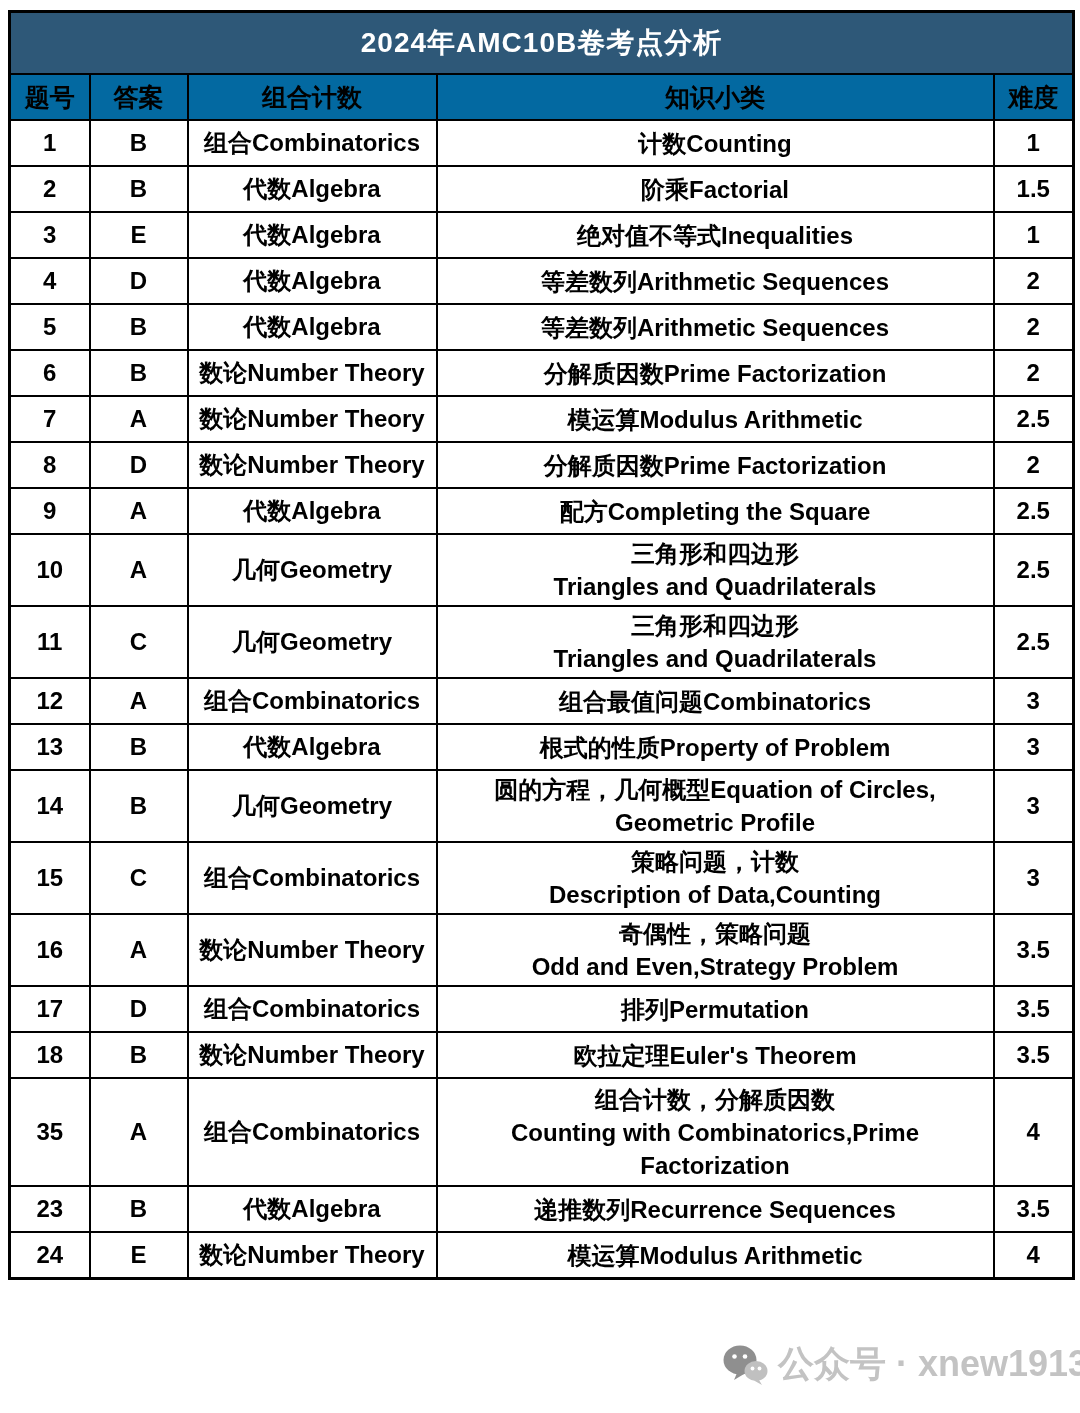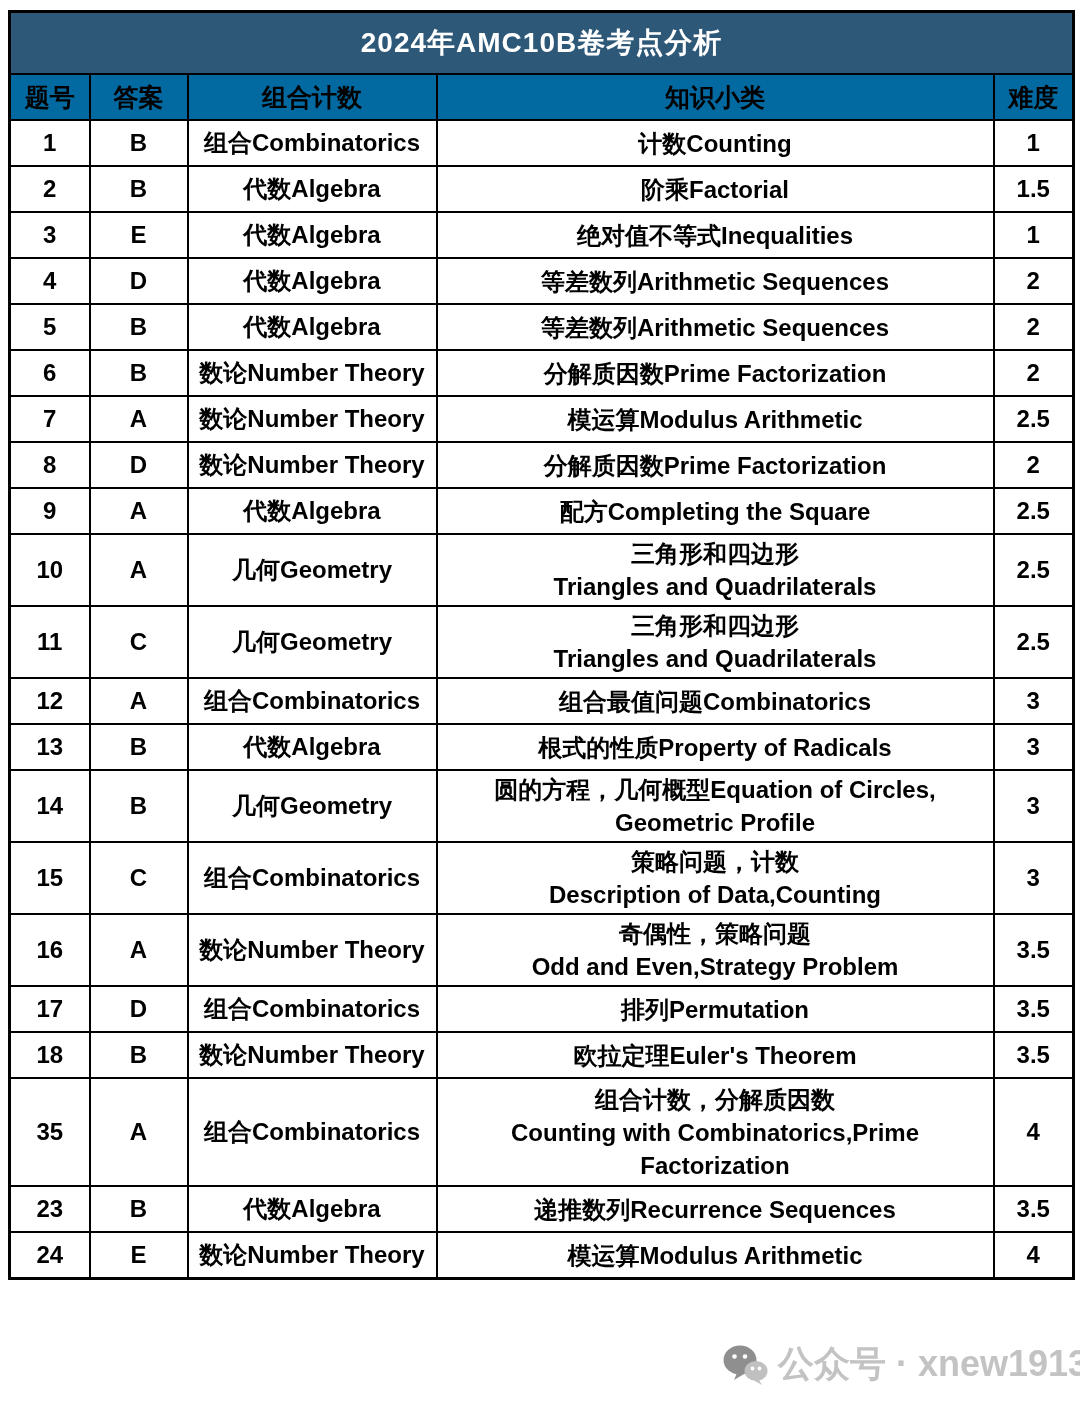--- a/index.html
+++ b/index.html
@@ -181,21 +181,21 @@
           <td>12</td>
           <td>A</td>
           <td>组合Combinatorics</td>
           <td class="sub">组合最值问题Combinatorics</td>
           <td>3</td>
         </tr>
         <tr class="r1">
           <td>13</td>
           <td>B</td>
           <td>代数Algebra</td>
-          <td class="sub">根式的性质Property of Radicals</td>
+          <td class="sub">根式的性质Property of Problem</td>
           <td>3</td>
         </tr>
         <tr class="r2">
           <td>14</td>
           <td>B</td>
           <td>几何Geometry</td>
           <td class="sub">圆的方程，几何概型Equation of Circles,
 Geometric Profile</td>
           <td>3</td>
         </tr>

